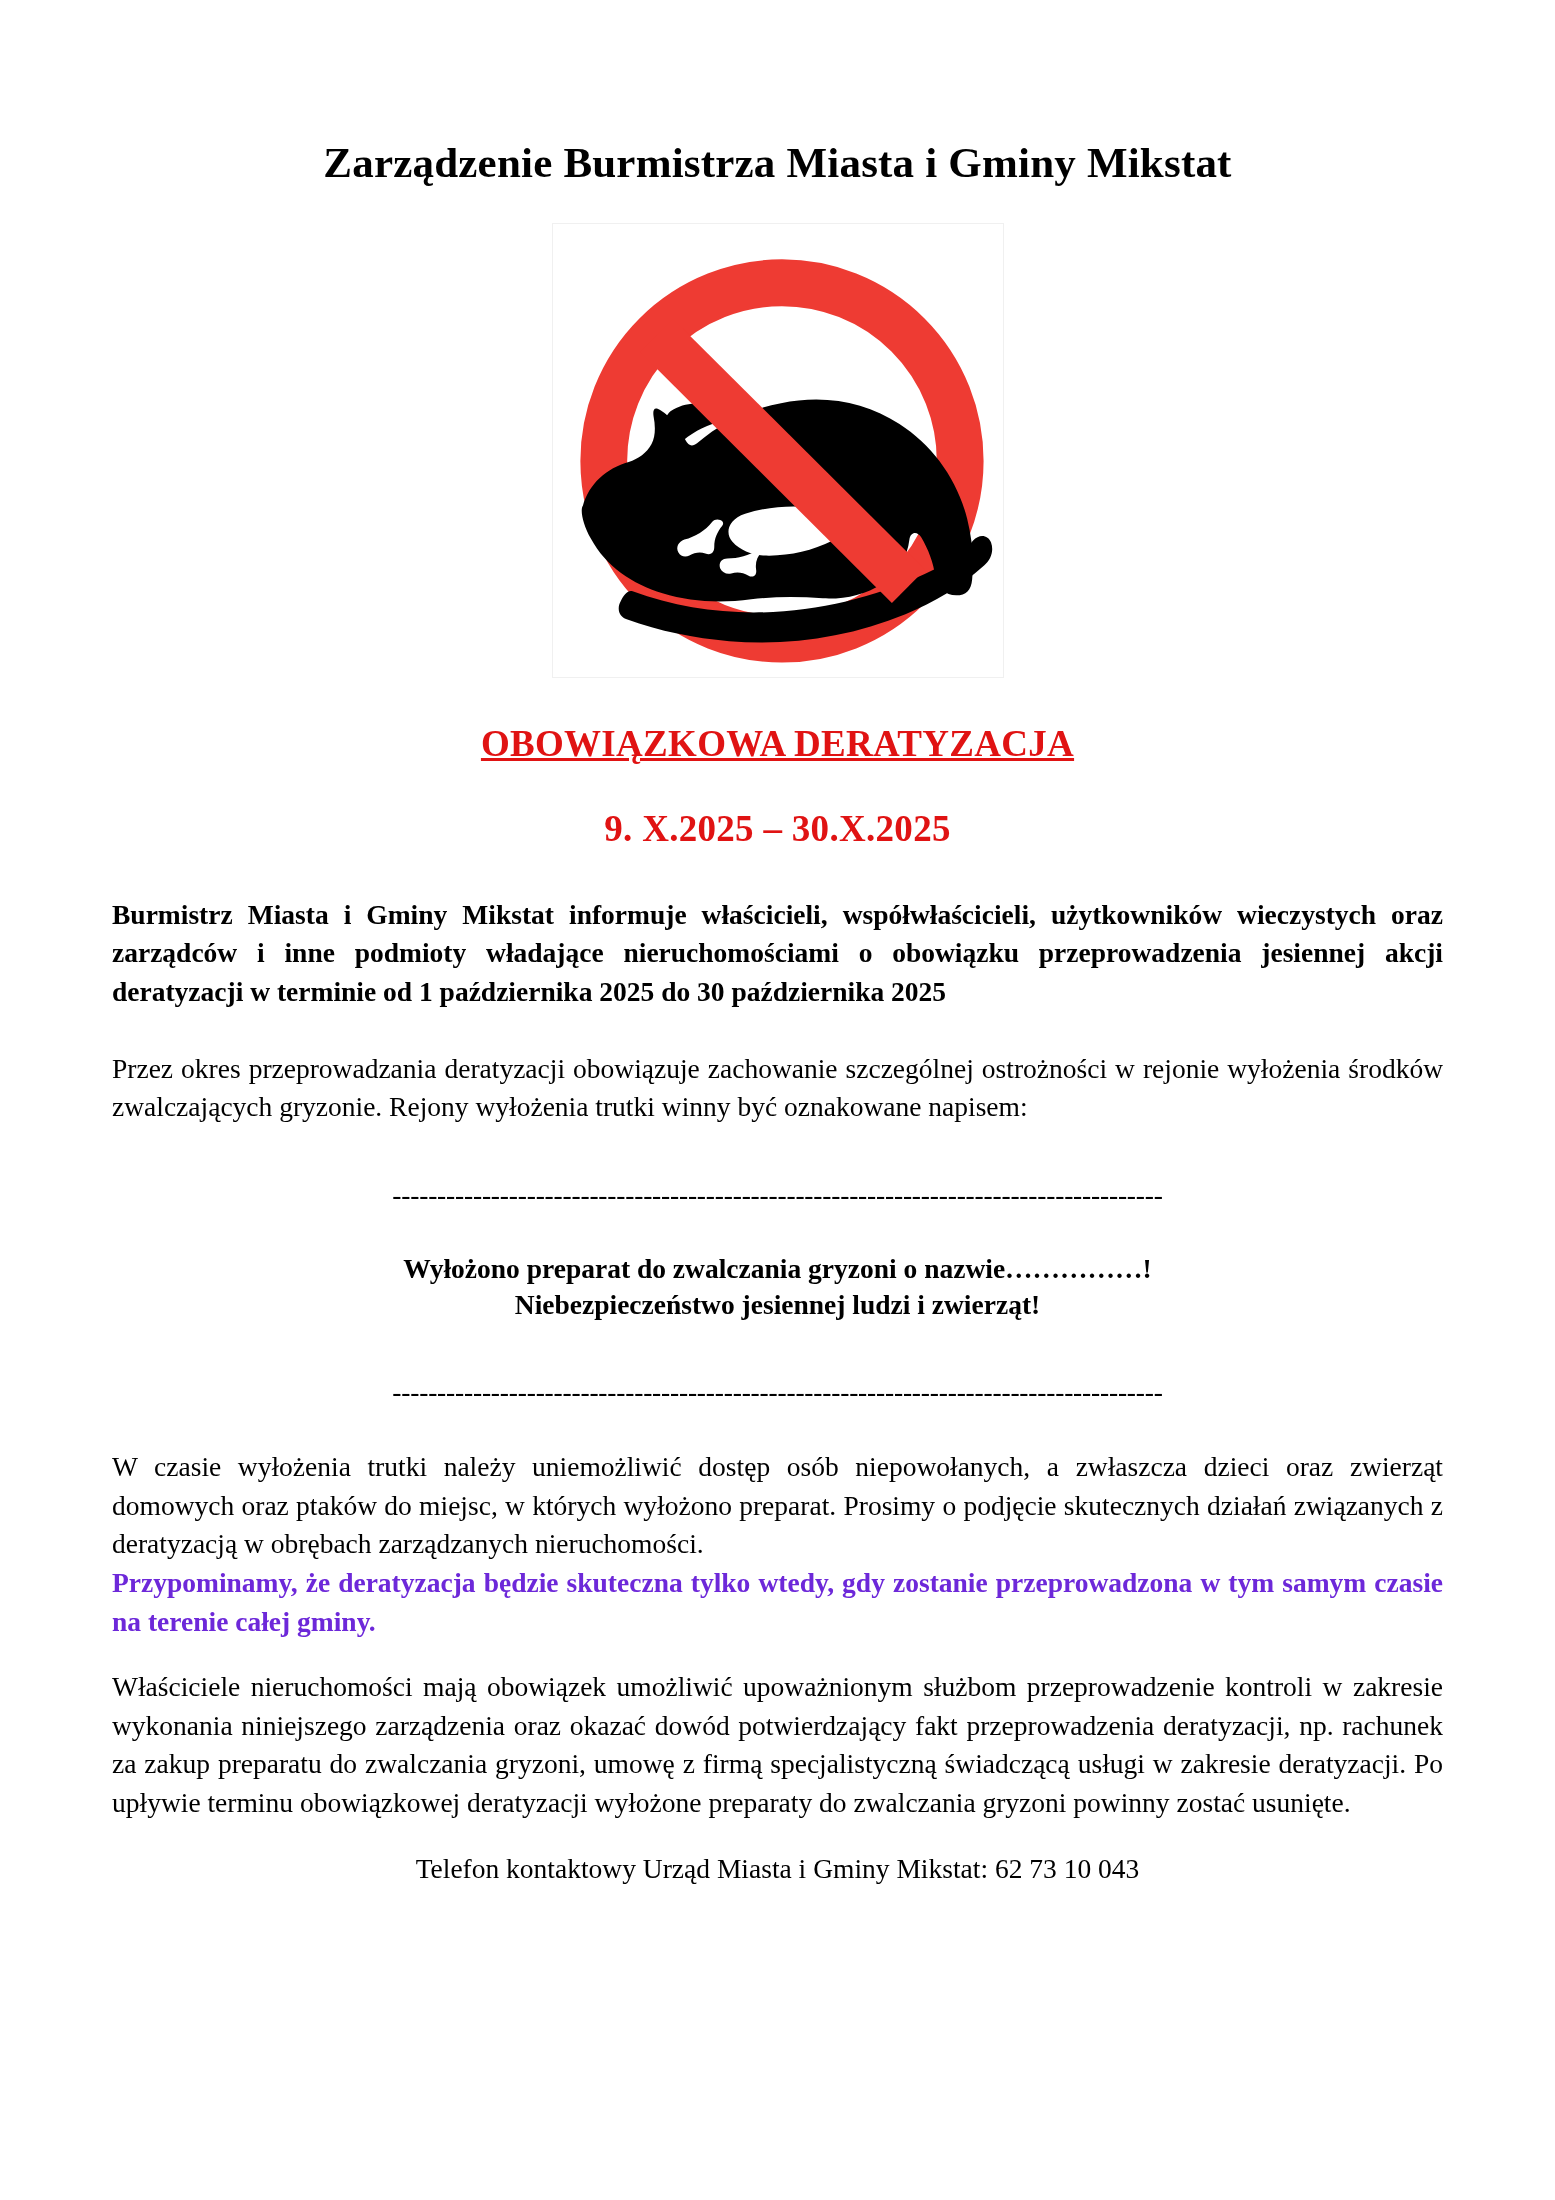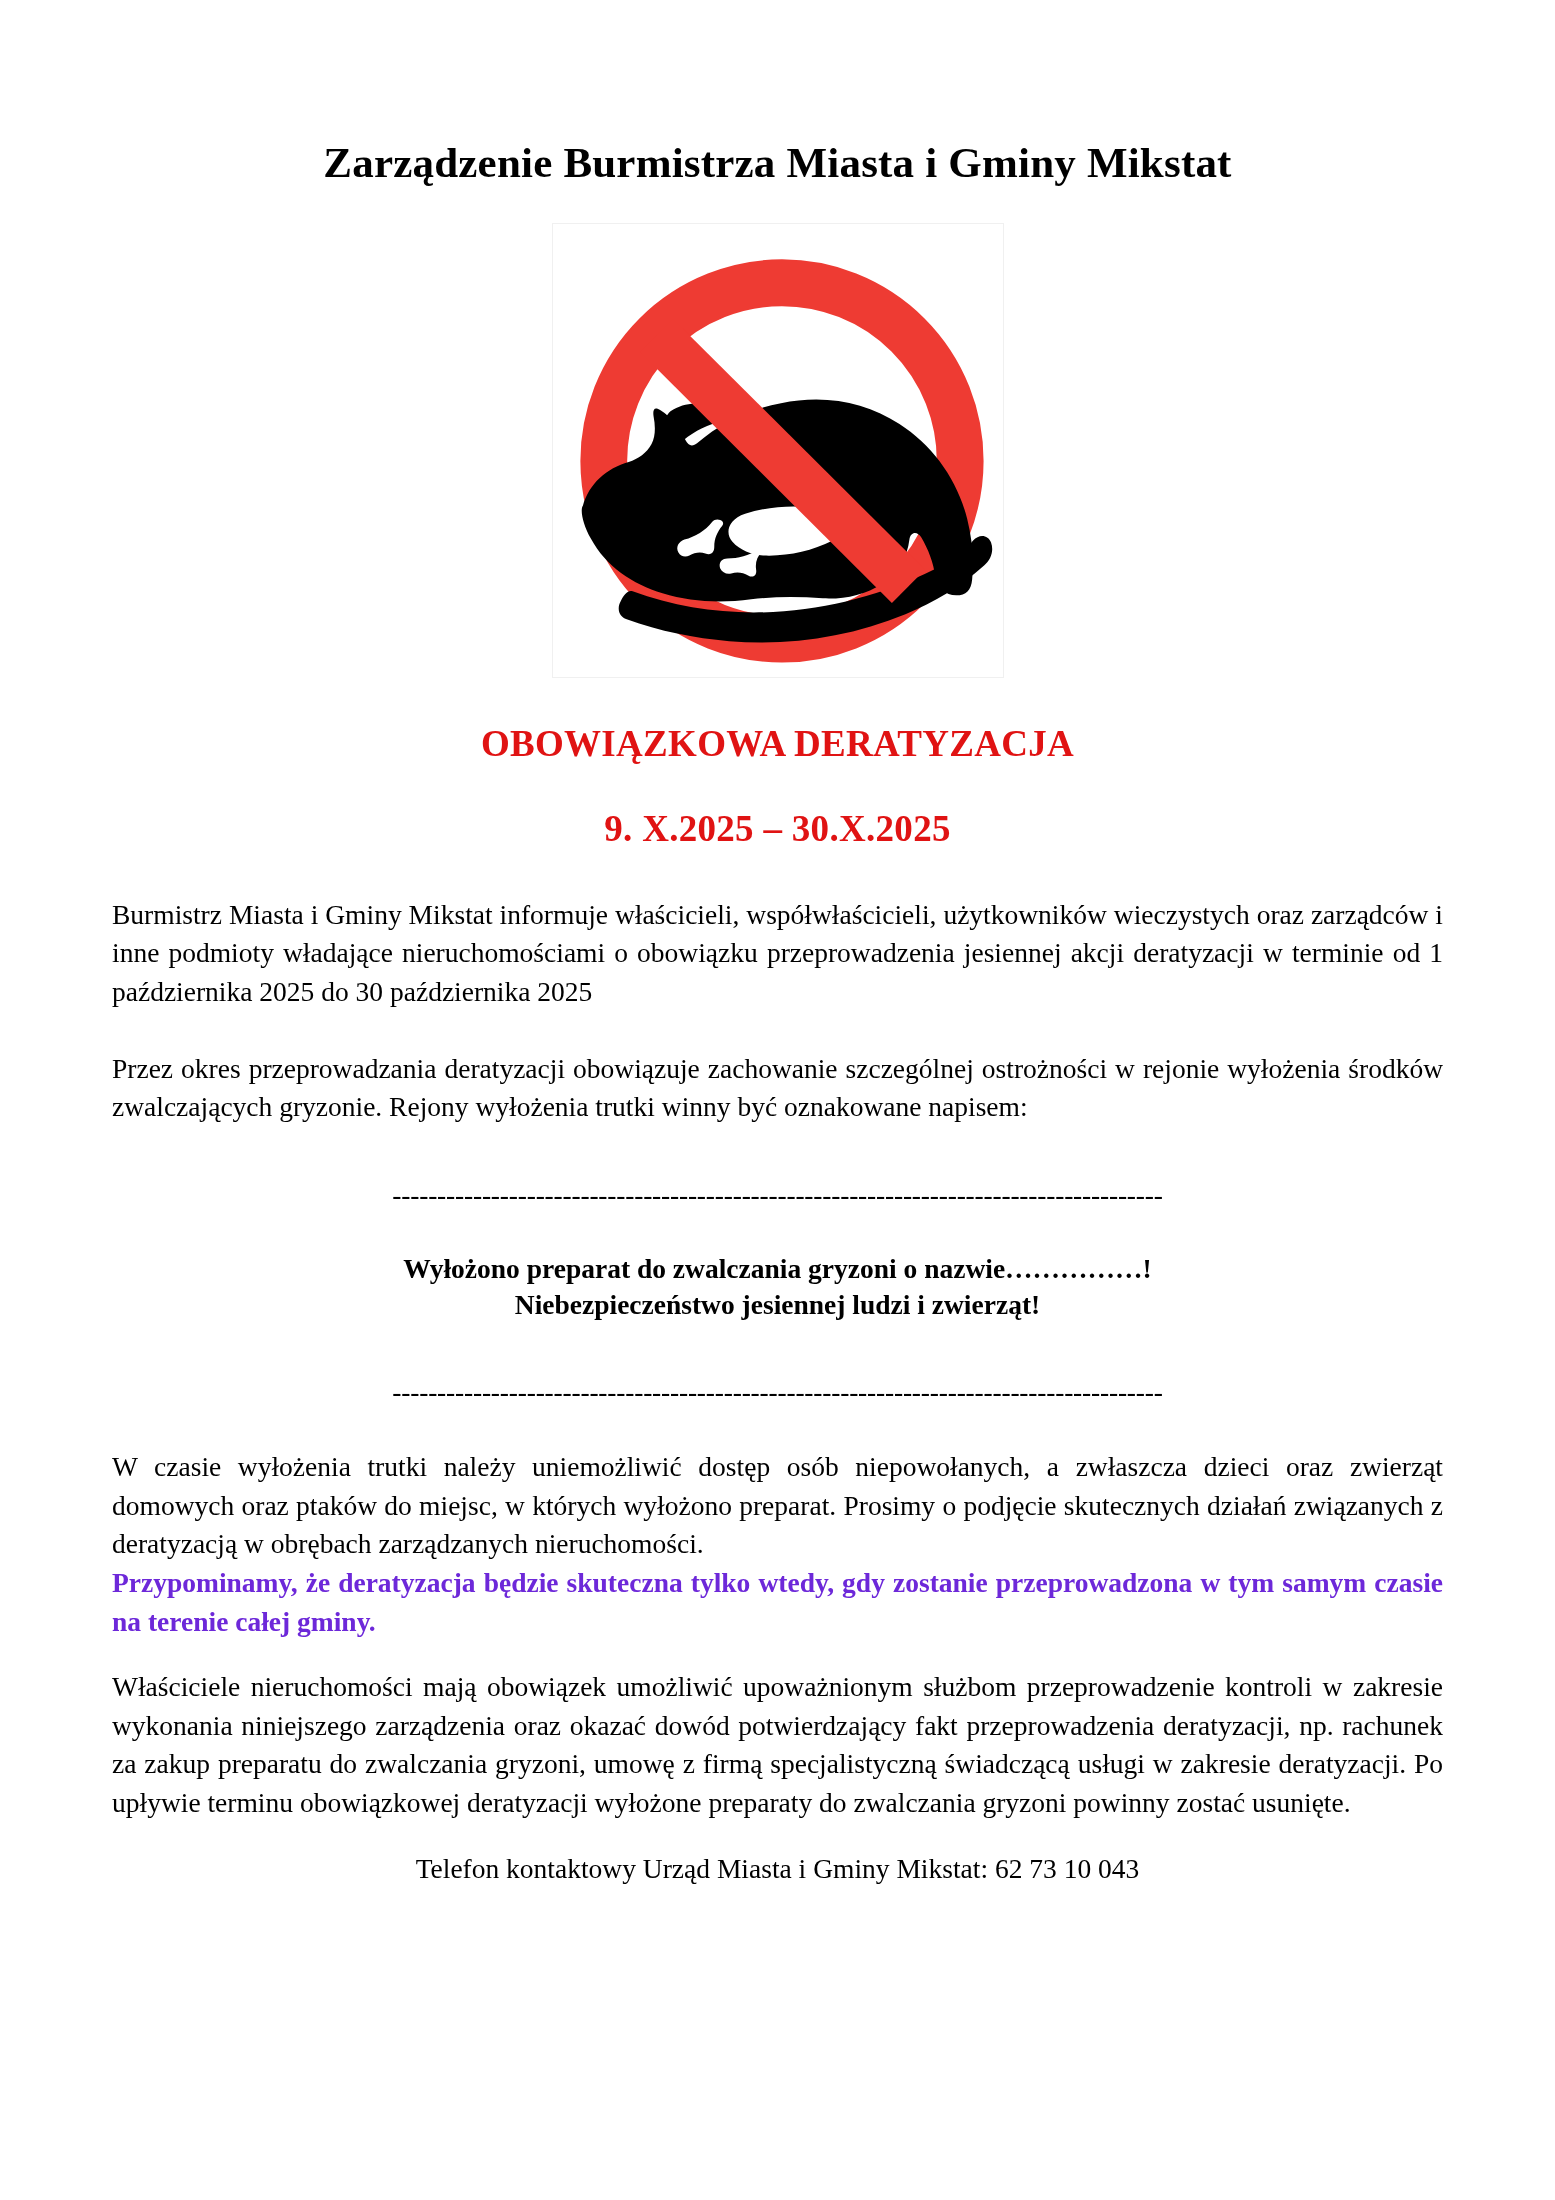--- a/index.html
+++ b/index.html
@@ -52,40 +52,41 @@
   .red-heading {
     text-align: center;
     font-weight: bold;
     color: #e01313;
     margin: 0;
   }
   .red-heading.h-main {
     font-size: 37px;
     padding-top: 44px;
     letter-spacing: 0.3px;
+    text-decoration: underline;
   }
   .red-heading.h-date {
     font-size: 37px;
     padding-top: 42px;
     letter-spacing: 0.3px;
   }
 
   
   .body-block {
     margin-top: 46px;
   }
   p.para {
     margin: 0;
     font-size: 27.5px;
     line-height: 1.405;
     text-align: justify;
     text-justify: inter-word;
   }
   p.para.bold {
-    font-weight: normal;
+    font-weight: bold;
   }
   p.para.red {
     color: #6d28d9;
     font-weight: bold;
   }
   .spacer-sm { height: 27px; }
   .spacer-md { height: 38px; }
   .spacer-lg { height: 50px; }
 
   

